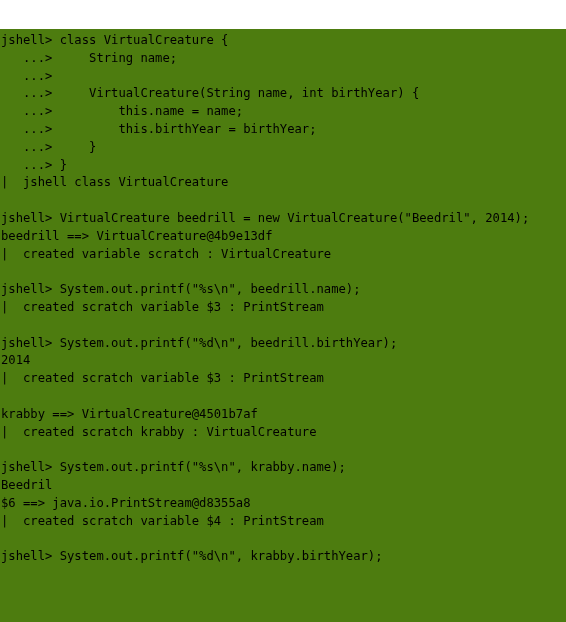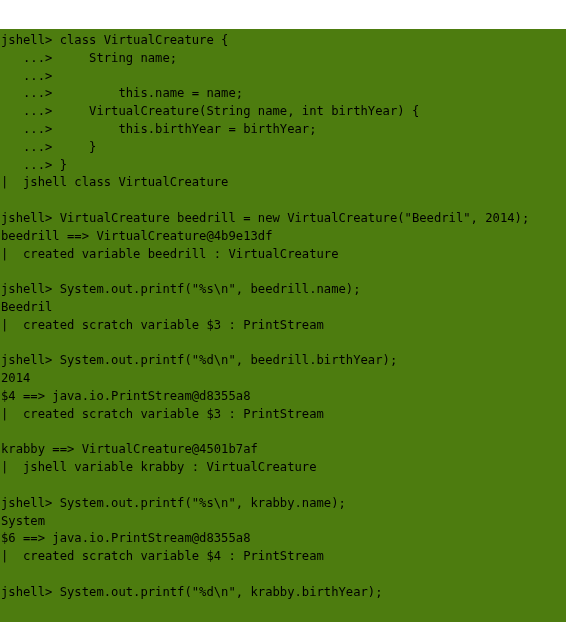--- a/index.html
+++ b/index.html
@@ -38,42 +38,40 @@
     height: 17.8px;
   }
 </style>
 </head>
 <body>
 
 <div id="terminal">
     <div class="line">jshell&gt; class VirtualCreature {</div>
     <div class="line">   ...&gt;     String name;</div>
     <div class="line">   ...&gt;</div>
+    <div class="line">   ...&gt;     VirtualCreature(String name, int birthYear) {</div>
     <div class="line">   ...&gt;         this.name = name;</div>
-    <div class="line">   ...&gt;     VirtualCreature(String name, int birthYear) {</div>
     <div class="line">   ...&gt;         this.birthYear = birthYear;</div>
     <div class="line">   ...&gt;     }</div>
     <div class="line">   ...&gt; }</div>
     <div class="line">|  jshell class VirtualCreature</div>
     <div class="line blank"></div>
     <div class="line">jshell&gt; VirtualCreature beedrill = new VirtualCreature("Beedril", 2014);</div>
     <div class="line">beedrill ==&gt; VirtualCreature@4b9e13df</div>
-    <div class="line">|  created variable beedrill : VirtualCreature</div>
+    <div class="line">|  created variable scratch : VirtualCreature</div>
     <div class="line blank"></div>
     <div class="line">jshell&gt; System.out.printf("%s\n", beedrill.name);</div>
-    <div class="line">Beedril</div>
     <div class="line">|  created scratch variable $3 : PrintStream</div>
     <div class="line blank"></div>
     <div class="line">jshell&gt; System.out.printf("%d\n", beedrill.birthYear);</div>
     <div class="line">2014</div>
-    <div class="line">$4 ==&gt; java.io.PrintStream@d8355a8</div>
     <div class="line">|  created scratch variable $3 : PrintStream</div>
     <div class="line blank"></div>
     <div class="line">krabby ==&gt; VirtualCreature@4501b7af</div>
-    <div class="line">|  jshell variable krabby : VirtualCreature</div>
+    <div class="line">|  created scratch krabby : VirtualCreature</div>
     <div class="line blank"></div>
     <div class="line">jshell&gt; System.out.printf("%s\n", krabby.name);</div>
-    <div class="line">System</div>
+    <div class="line">Beedril</div>
     <div class="line">$6 ==&gt; java.io.PrintStream@d8355a8</div>
     <div class="line">|  created scratch variable $4 : PrintStream</div>
     <div class="line blank"></div>
     <div class="line">jshell&gt; System.out.printf("%d\n", krabby.birthYear);</div>
   </div>
 
 </body></html>

